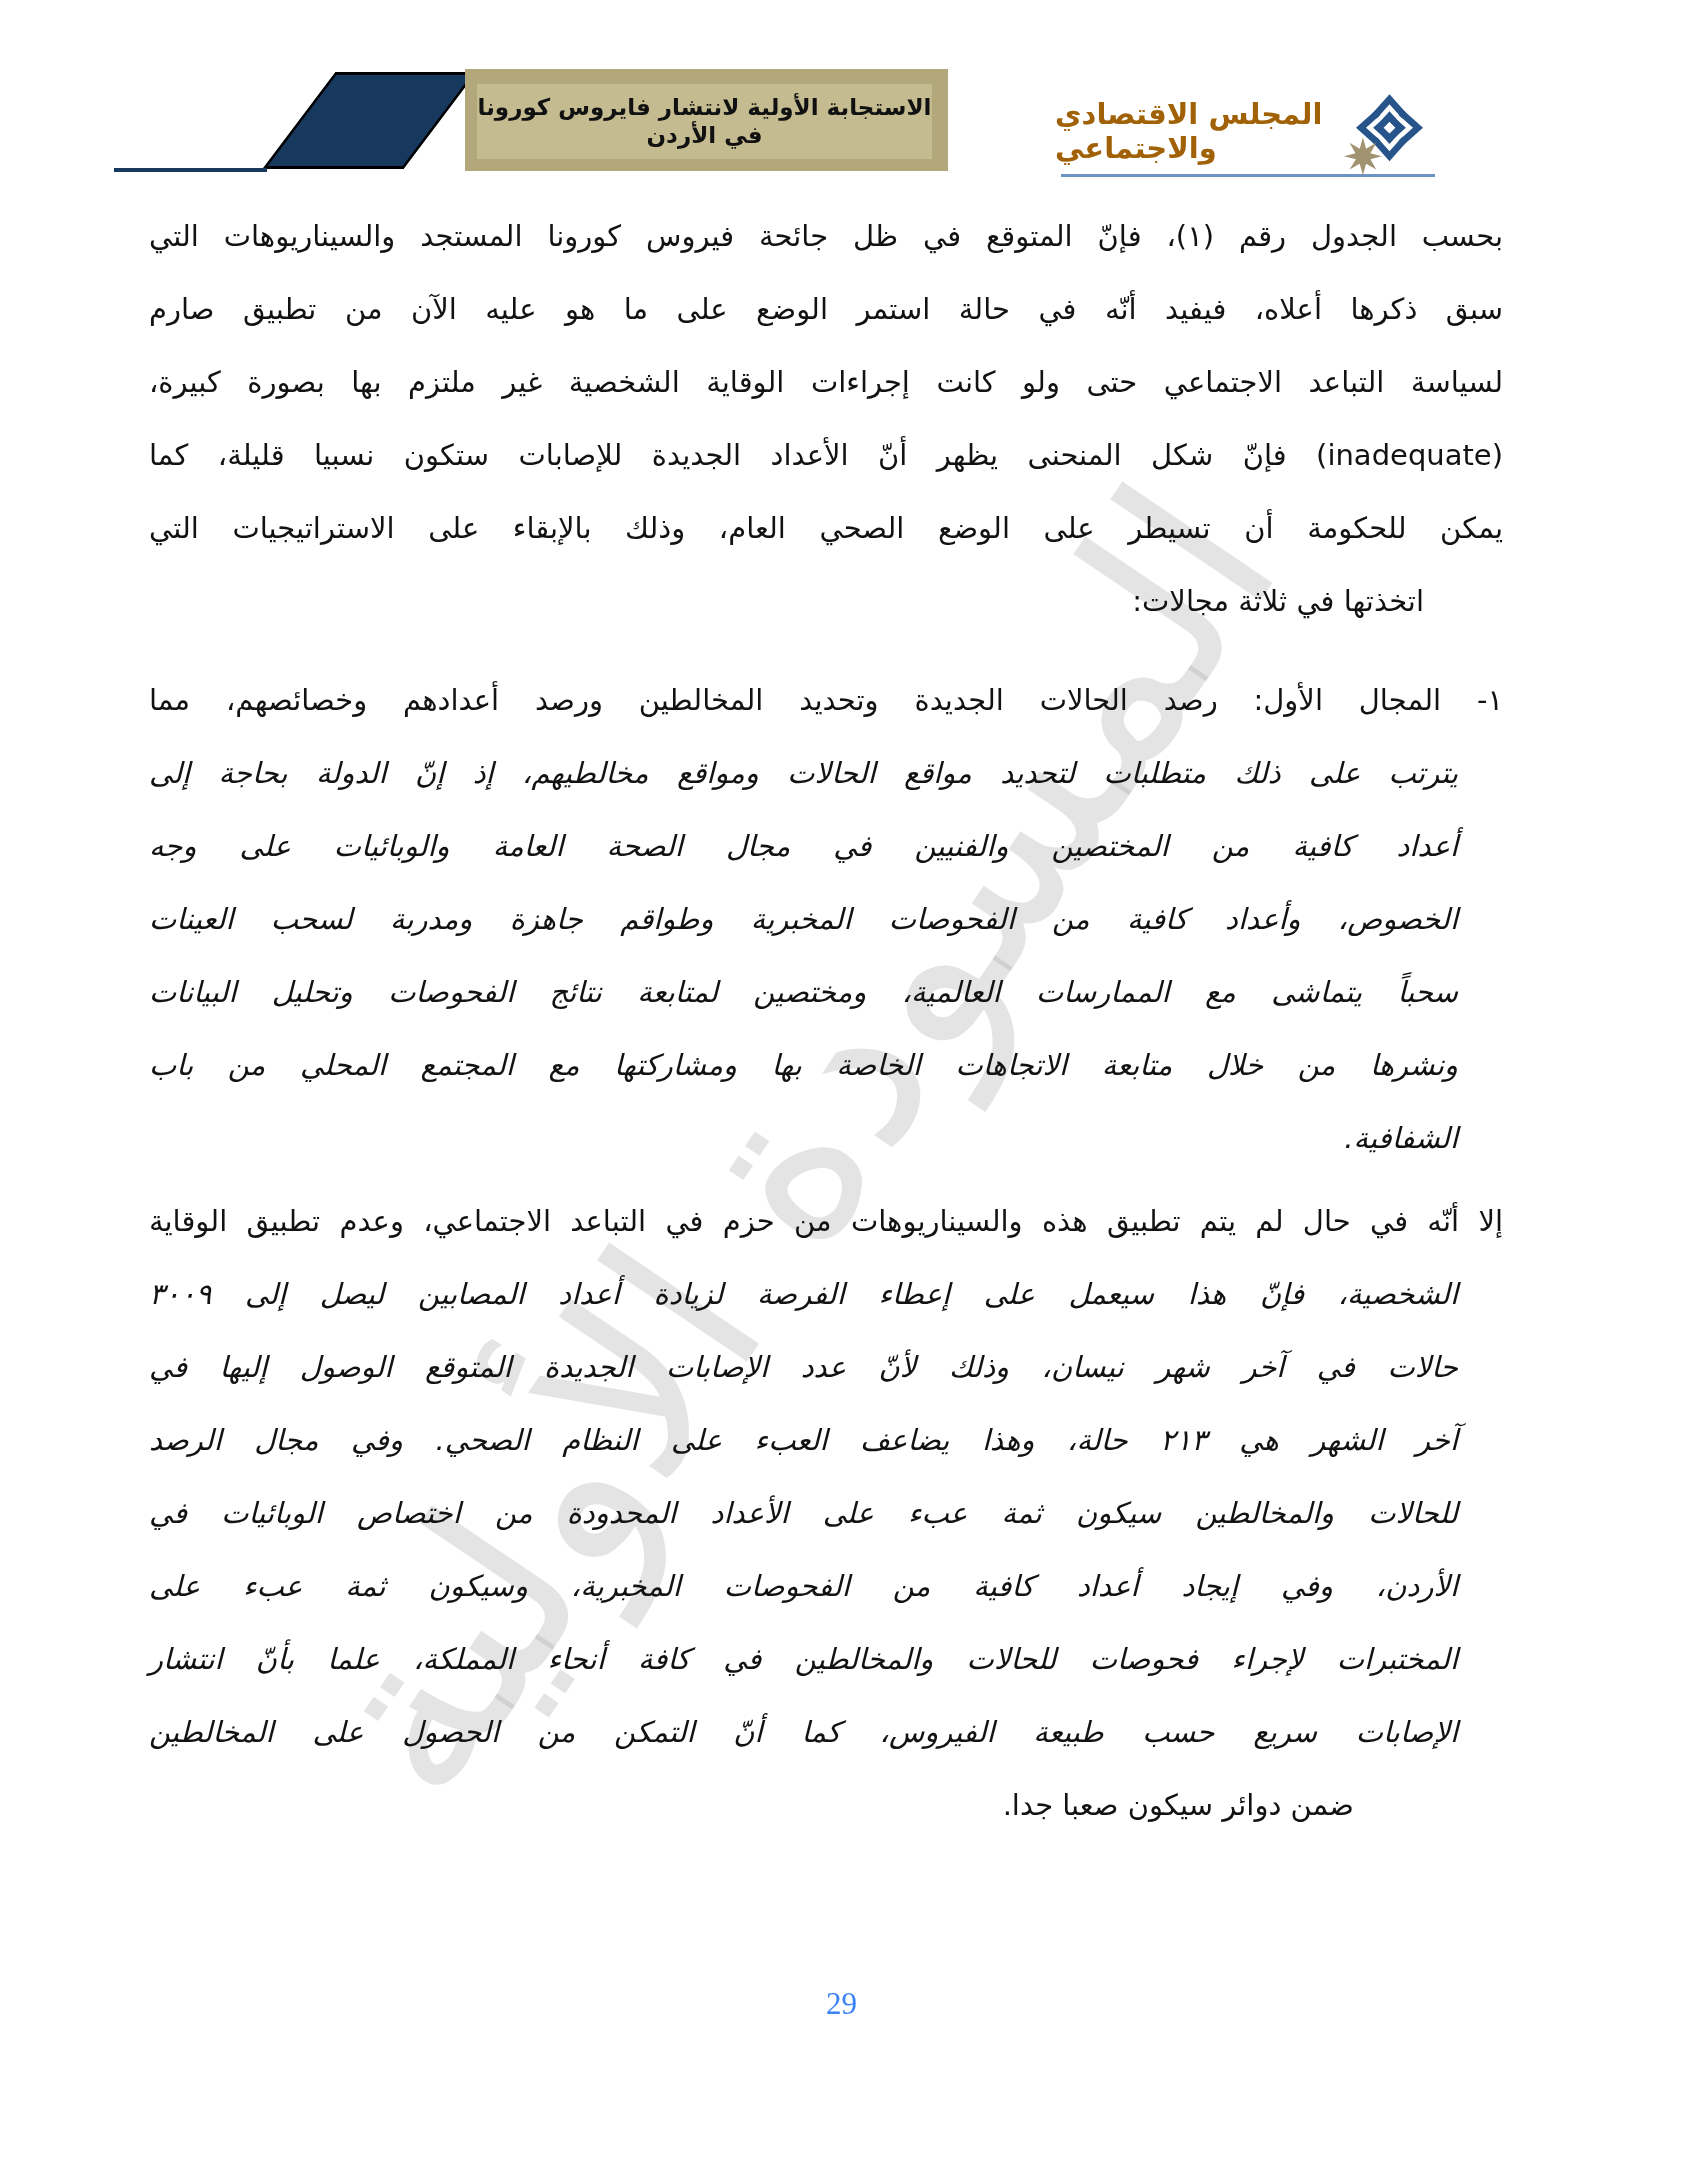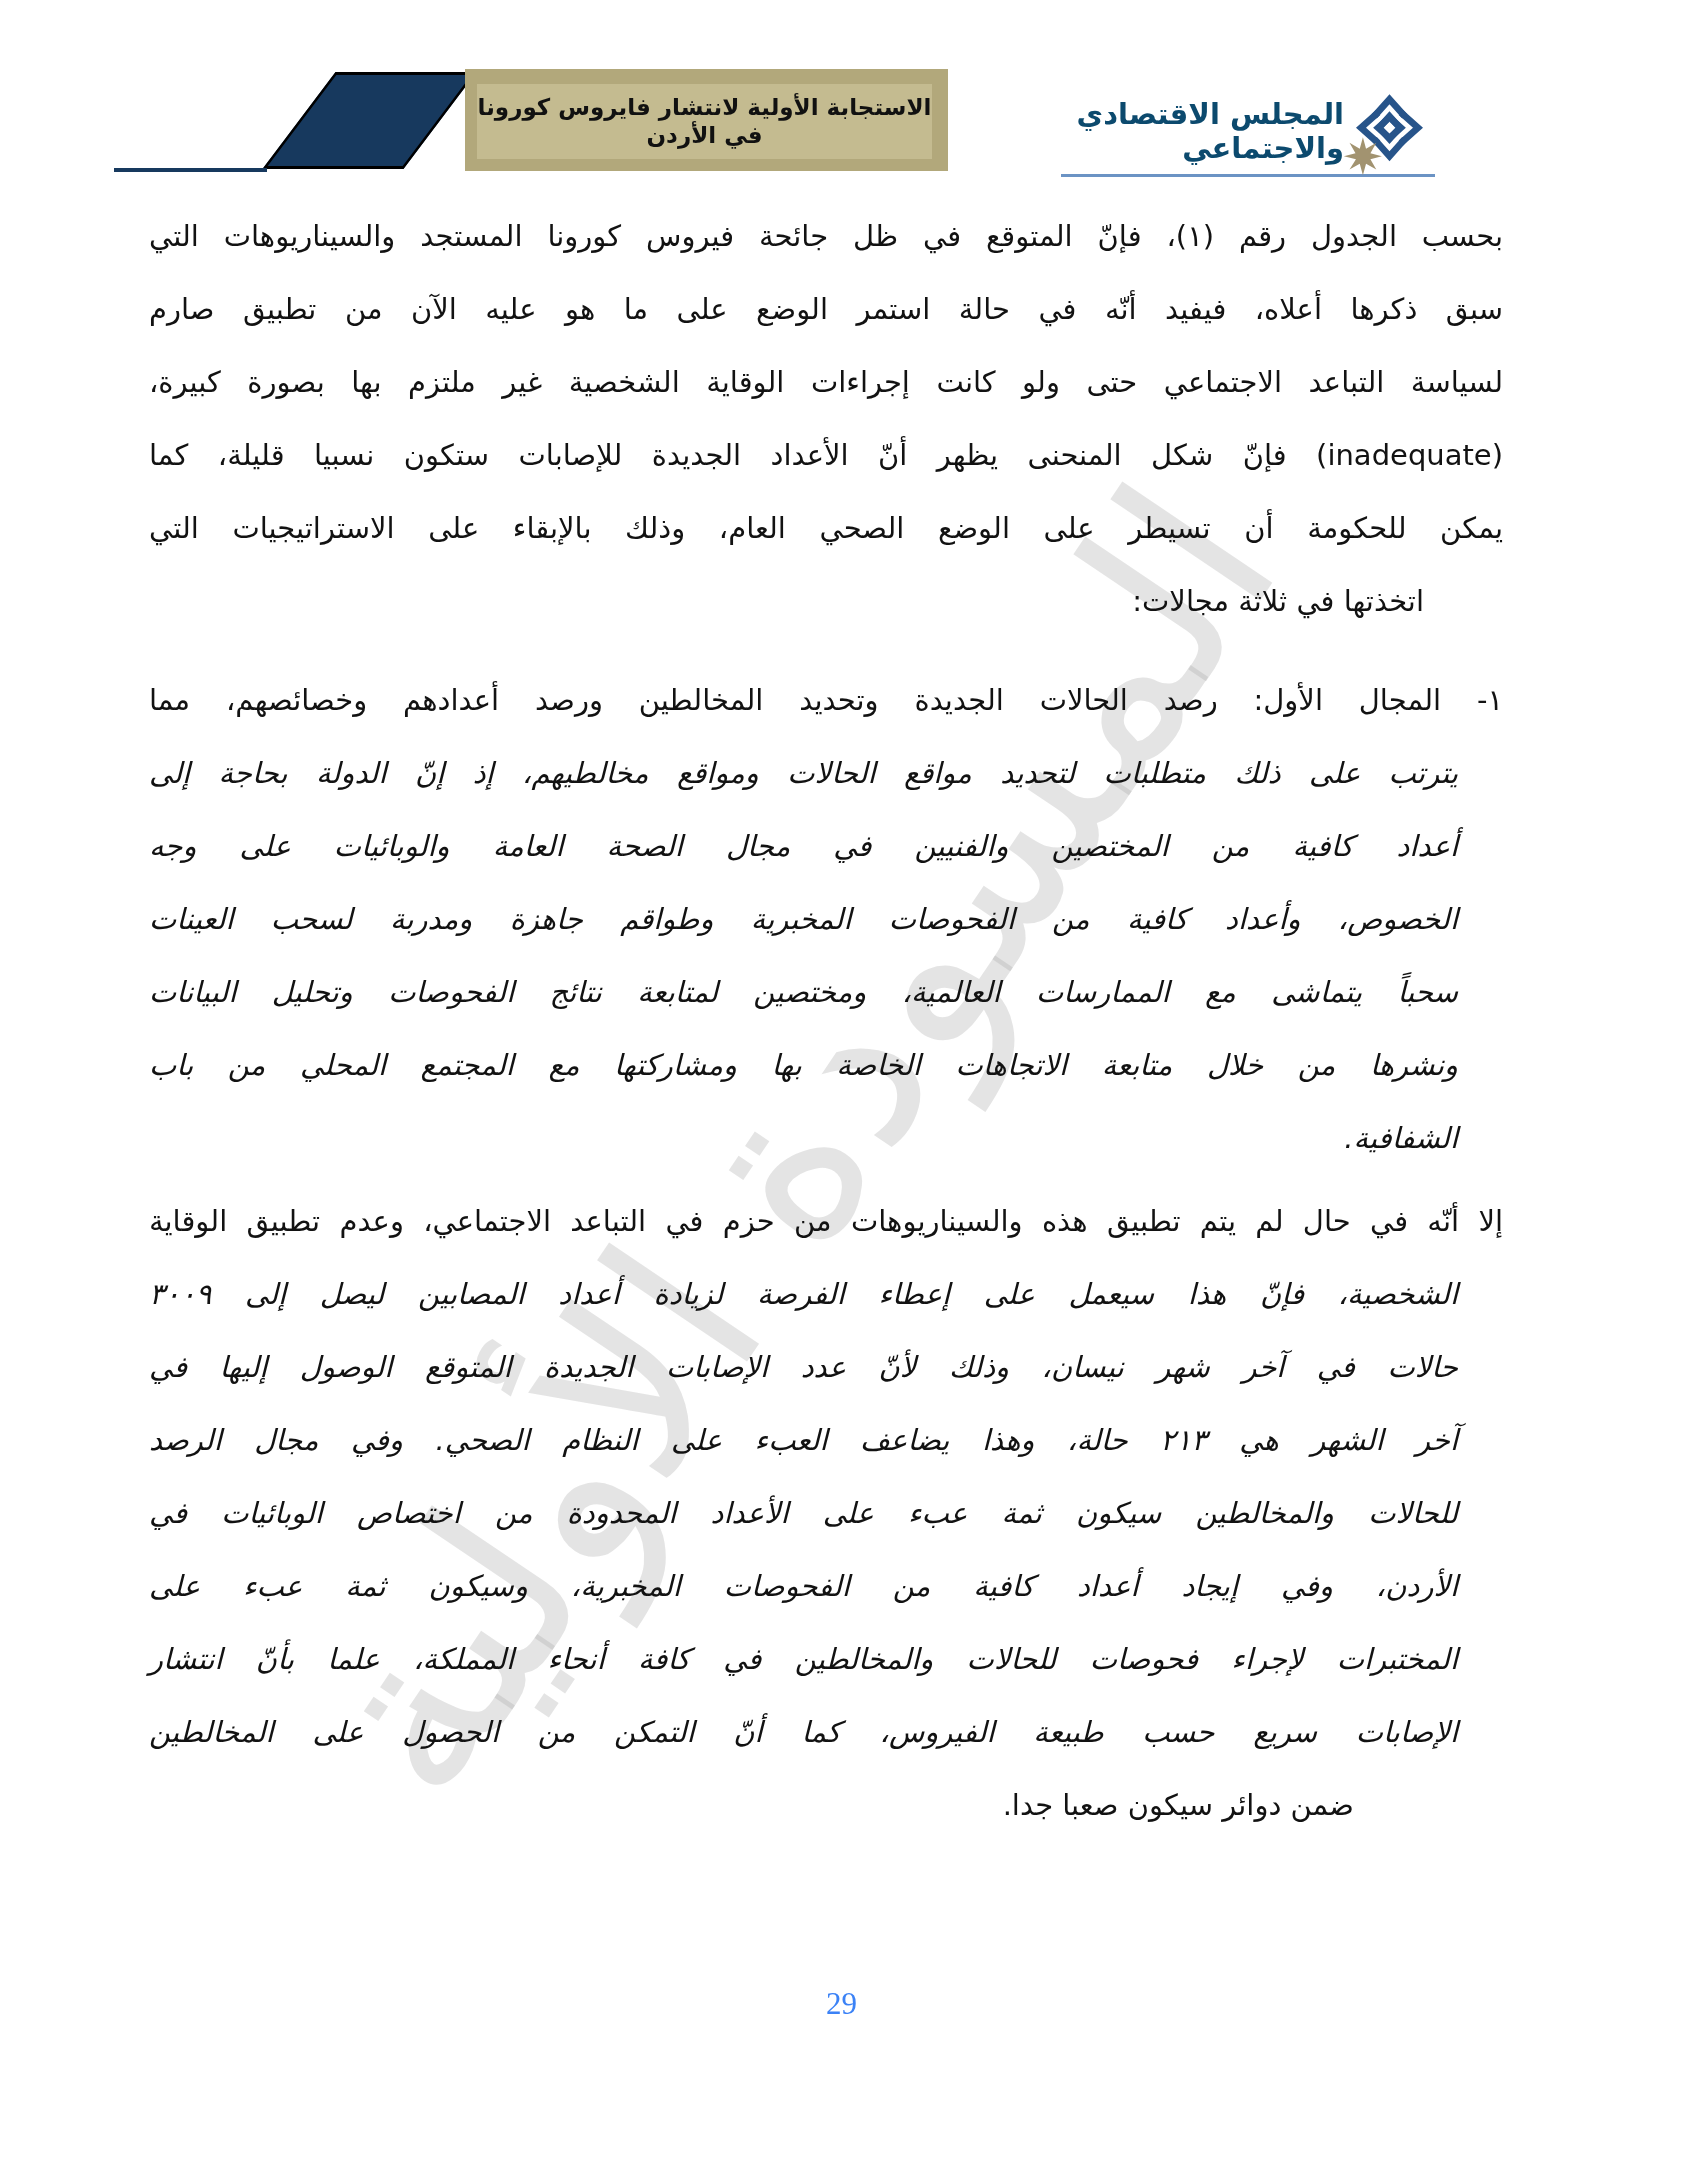--- a/index.html
+++ b/index.html
@@ -18,22 +18,22 @@
     background:#b2a87b;box-sizing:border-box;padding:15px 16px 12px 12px;
   }
   .hdr-banner-inner{
     width:100%;height:100%;background:#c4bb90;display:flex;
     align-items:center;justify-content:center;
   }
   .hdr-banner-inner span{
     font-size:23px;font-weight:bold;color:#111;direction:rtl;text-align:center;line-height:1.2;
   }
   .logo-text{
-    position:absolute;left:1055px;top:97px;width:289px;text-align:right;
-    direction:rtl;font-size:29px;font-weight:bold;color:#0c4a6e;
+    position:absolute;left:1055px;top:97px;width:289px;text-align:left;
+    direction:rtl;font-size:29px;font-weight:bold;color:#a16207;
   }
   .logo-underline{position:absolute;left:1061px;top:174px;width:374px;height:3px;background:#6b93c4;}
   .logo-mark{position:absolute;left:1342px;top:82px;width:95px;height:99px;}
   
   .watermark{
     position:absolute;left:59px;top:1010px;width:1485px;height:248px;
     transform:rotate(-56deg);transform-origin:50% 50%;
     font-size:238px;line-height:248px;color:rgba(170,170,170,0.32);
     text-align:center;direction:rtl;white-space:nowrap;pointer-events:none;
   }

